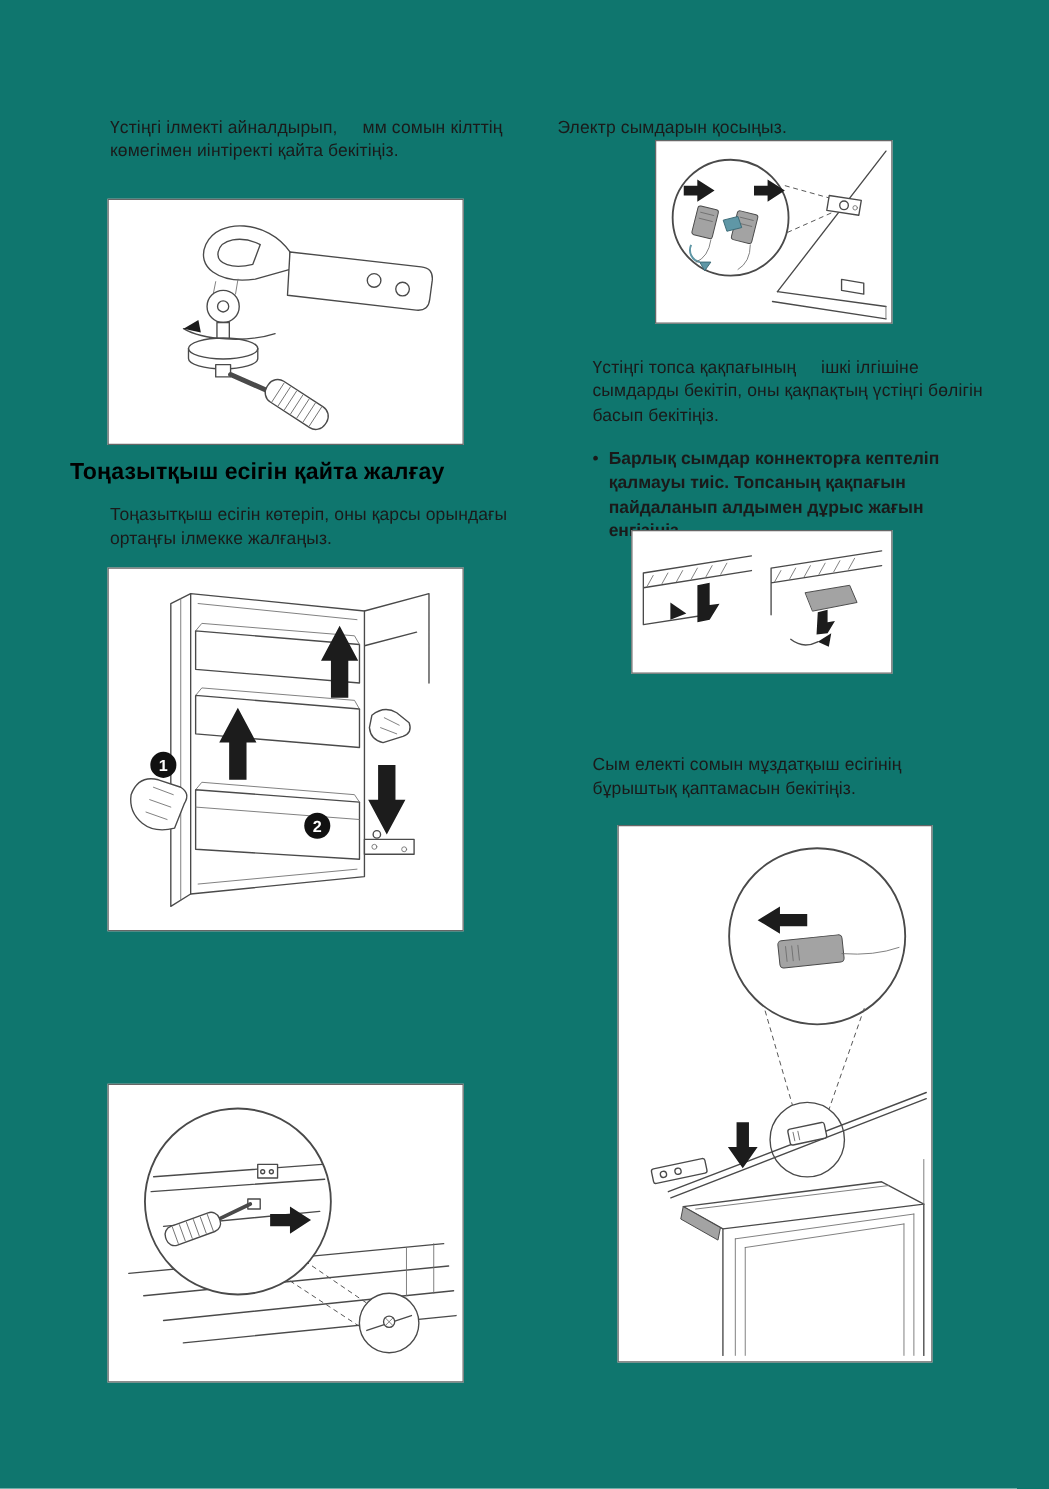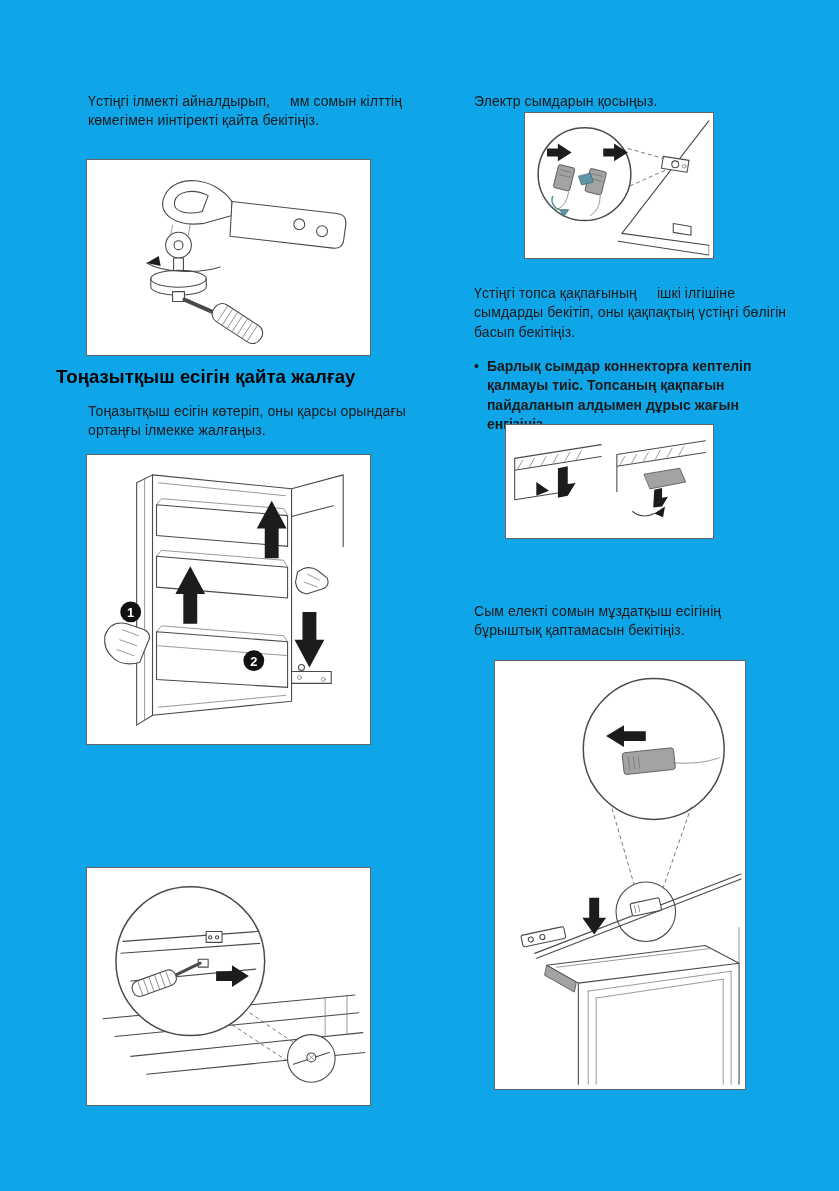--- a/index.html
+++ b/index.html
@@ -1,18 +1,18 @@
 <!DOCTYPE html>
 <html><head>
 <meta charset="utf-8">
 <style>
   * { margin:0; padding:0; box-sizing:border-box; }
   html,body { background:#ffffff; }
   .page {
-    position:relative; width:839px; height:1191px; background:#0ea5e9;
+    position:relative; width:839px; height:1191px; background:#0f766e;
     font-family:"Liberation Sans", sans-serif; color:#1a1a1a; overflow:hidden;
   }
   .txt {
     position:absolute; font-size:14px; line-height:1.38;
     white-space:pre-wrap; letter-spacing:0.1px;
   }
   .heading {
     position:absolute; font-size:18.5px; font-weight:700; color:#000;
     letter-spacing:0.1px;
   }
@@ -139,21 +139,21 @@
 
       <circle class="whitefill" cx="226" cy="192" r="24"></circle>
       <g class="ln">
         <path d="M208 198 L244 186"></path>
         <circle class="whitefill" cx="226" cy="191" r="4.5"></circle>
         <path class="lnthin" d="M223 188 l6 6 M229 188 l-6 6"></path>
       </g>
     </svg>
   </figure>
 
-  <p class="txt" style="left:474px; top:92px; width:320px">Электр сымдарын қосыңыз.</p>
+  <p class="txt" style="left:446px; top:92px; width:320px">Электр сымдарын қосыңыз.</p>
 
   <figure class="fig" style="left:524px; top:112px; width:190px; height:147px">
     <svg viewBox="0 0 190 147">
       <g class="ln">
         <path d="M186 8 L98 122"></path>
         <path d="M98 122 L186 134 M94 130 L186 144"></path>
         <path class="lnthin" d="M186 134 L186 144"></path>
         <path class="whitefill" d="M140 44 l26 4 l-2 12 l-26 -4 z"></path>
         <circle class="whitefill" cx="152" cy="52" r="3.5"></circle>
         <circle class="lnthin" cx="161" cy="54" r="1.8" fill="#fff"></circle>

